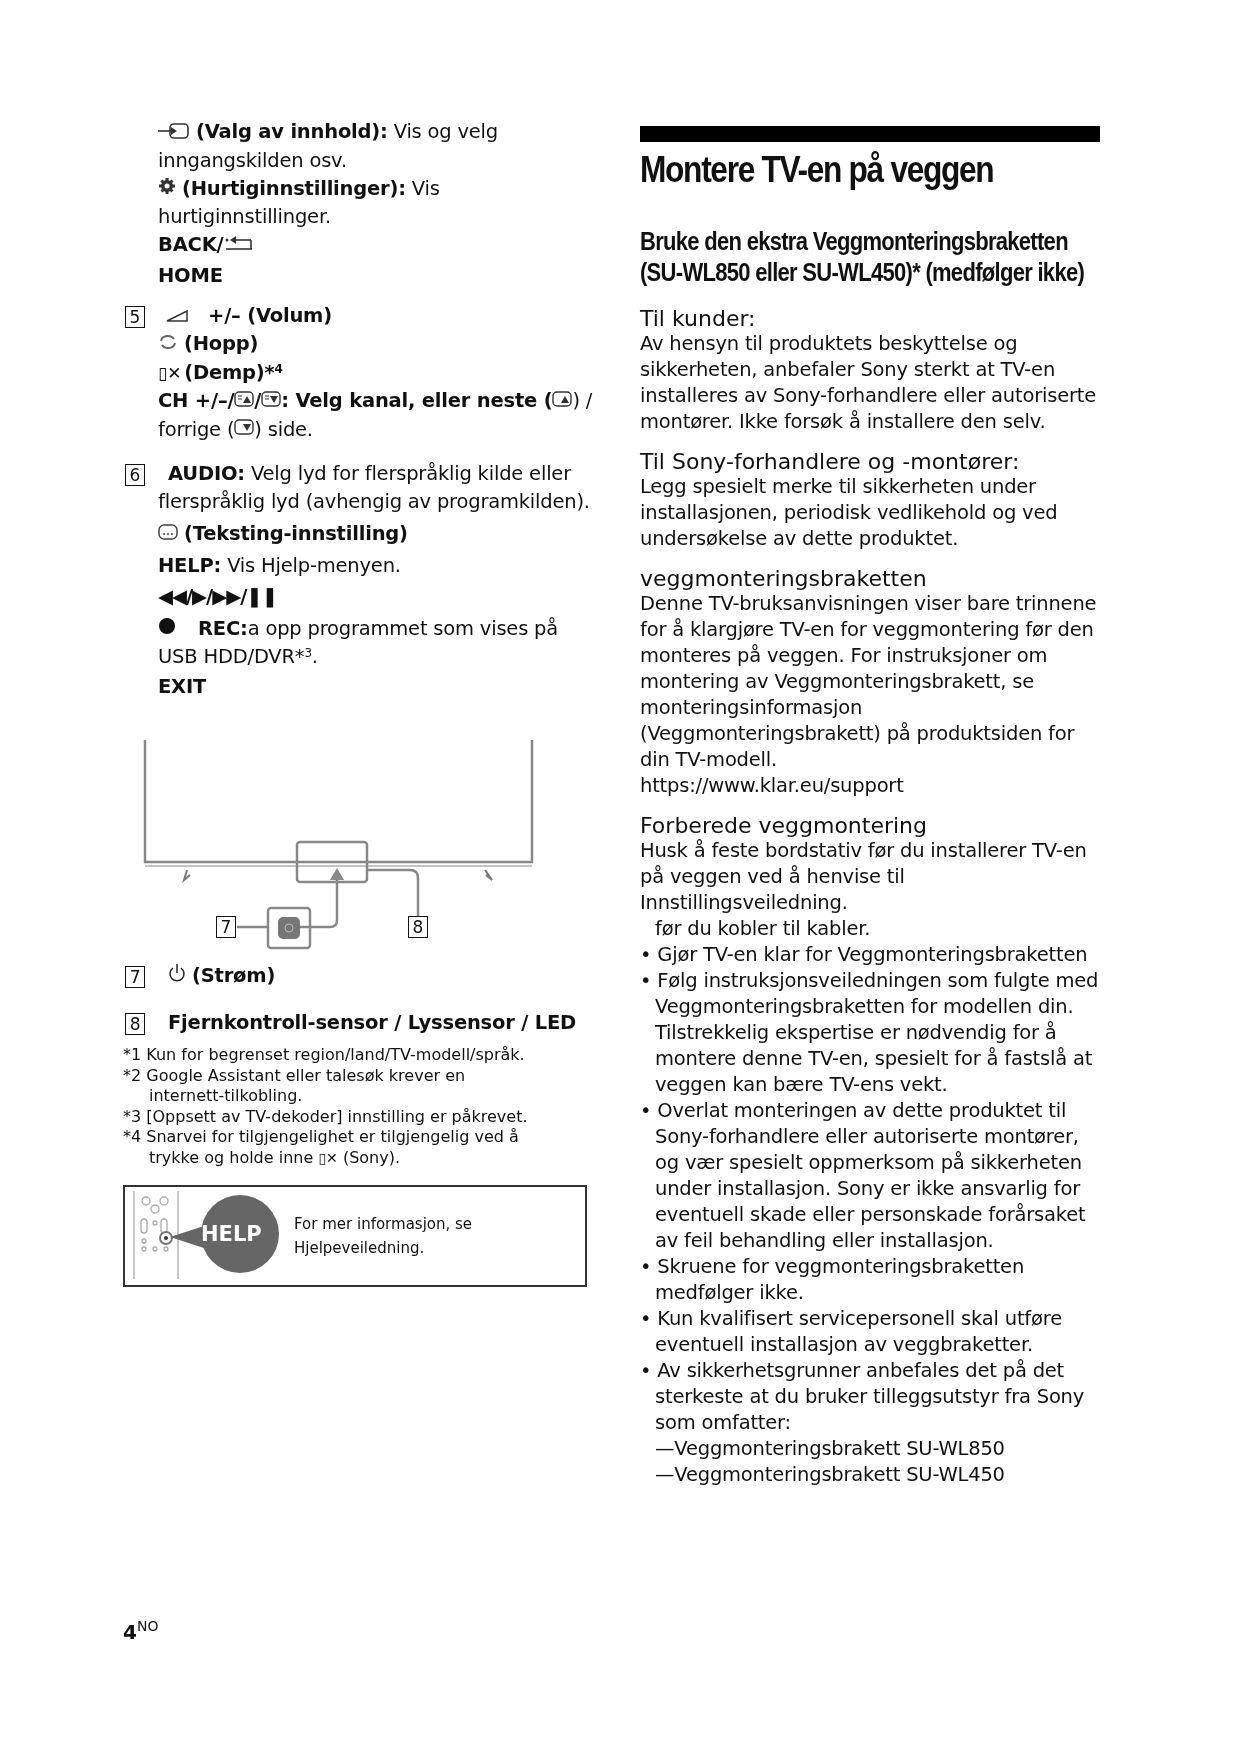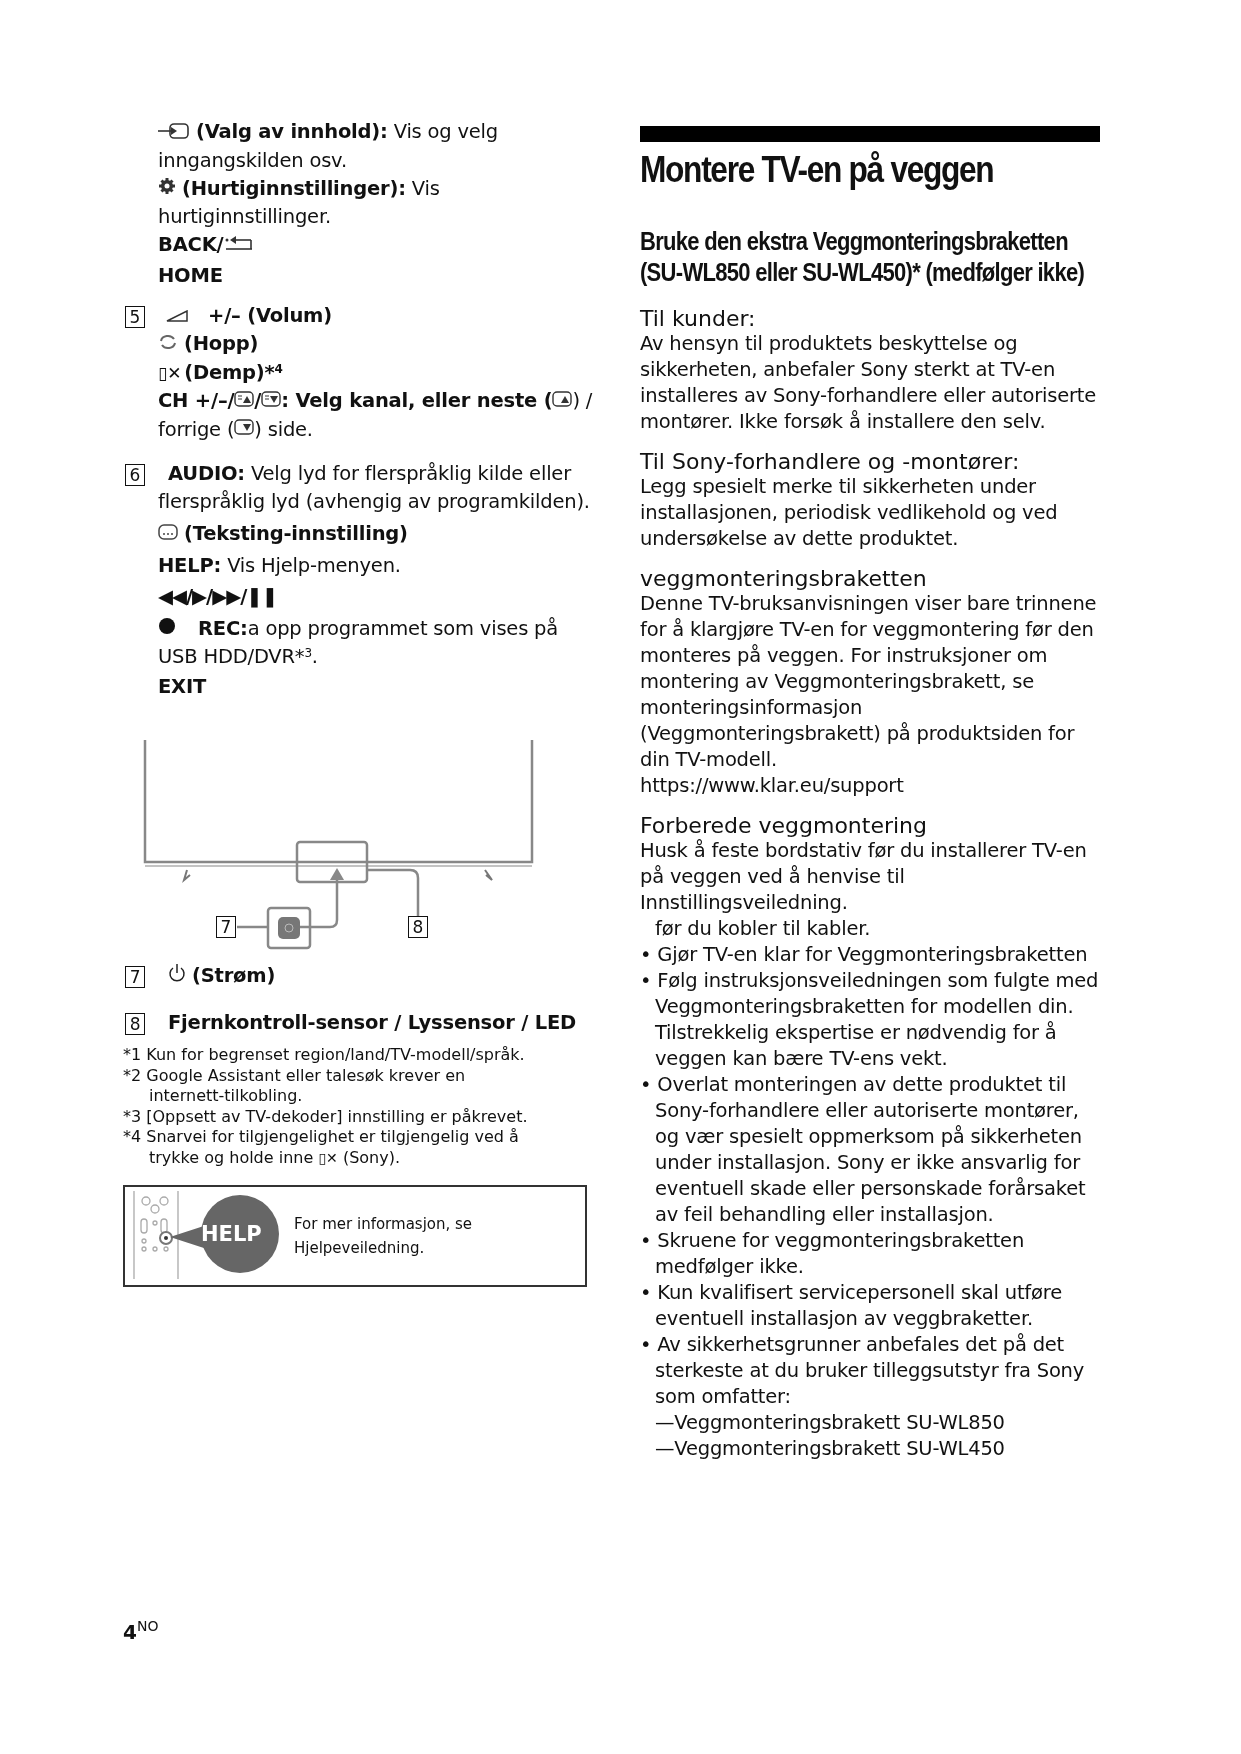--- a/index.html
+++ b/index.html
@@ -253,20 +253,21 @@
     <div class="rt">Innstillingsveiledning.</div>
 
     <div>
       <div class="rt bul-ind">før du kobler til kabler.</div>
       <div class="rt bul"><span>•</span> <span>Gjør TV-en klar for Veggmonteringsbraketten</span></div>
     </div>
     <div>
       <div class="rt bul"><span>•</span> <span>Følg instruksjonsveiledningen som fulgte med</span></div>
       <div class="rt bul-ind">Veggmonteringsbraketten for modellen din.</div>
       <div class="rt bul-ind">Tilstrekkelig ekspertise er nødvendig for å</div>
+      <div class="rt bul-ind">montere denne TV-en, spesielt for å fastslå at</div>
       <div class="rt bul-ind">veggen kan bære TV-ens vekt.</div>
     </div>
     <div>
       <div class="rt bul"><span>•</span> <span>Overlat monteringen av dette produktet til</span></div>
       <div class="rt bul-ind">Sony-forhandlere eller autoriserte montører,</div>
       <div class="rt bul-ind">og vær spesielt oppmerksom på sikkerheten</div>
       <div class="rt bul-ind">under installasjon. Sony er ikke ansvarlig for</div>
       <div class="rt bul-ind">eventuell skade eller personskade forårsaket</div>
       <div class="rt bul-ind">av feil behandling eller installasjon.</div>
     </div>

